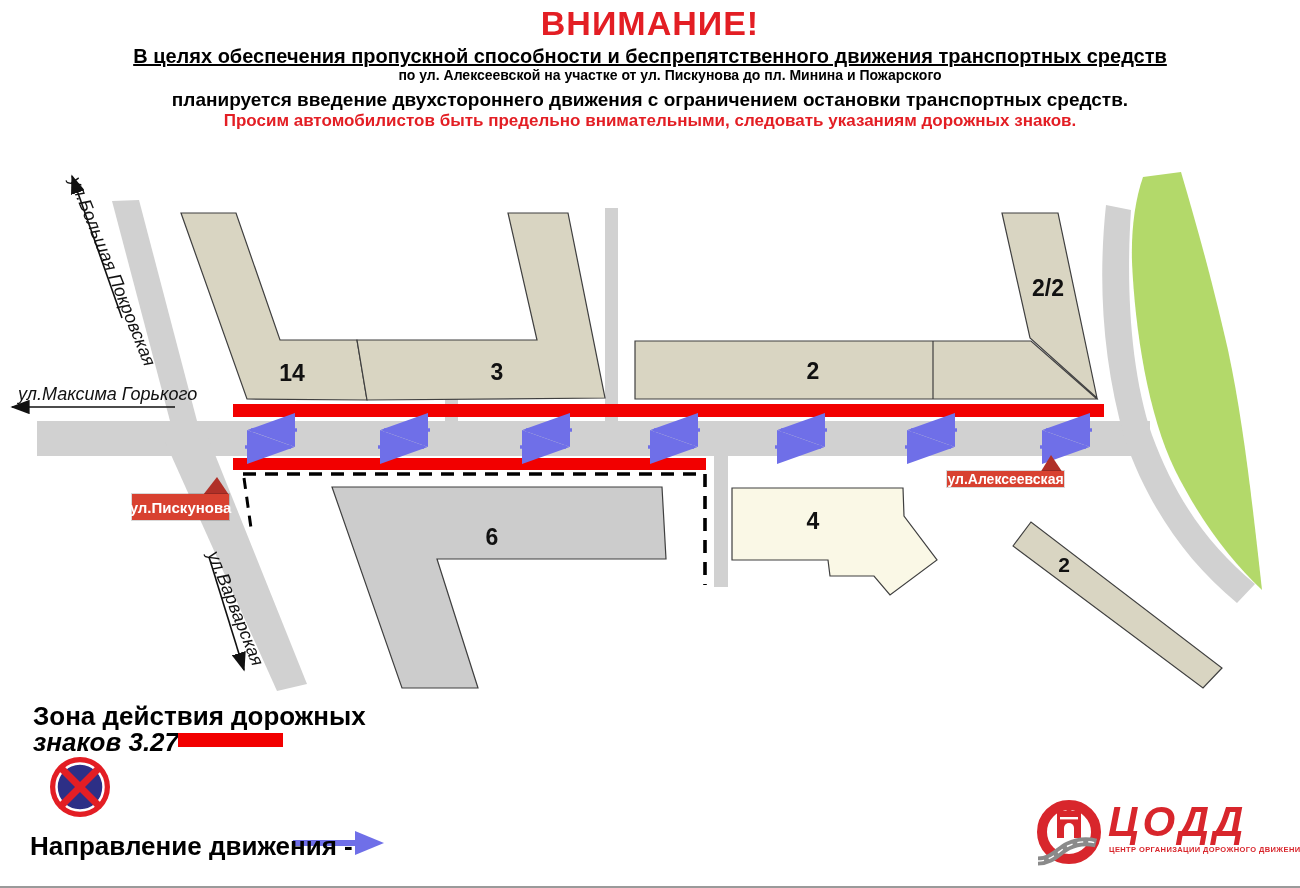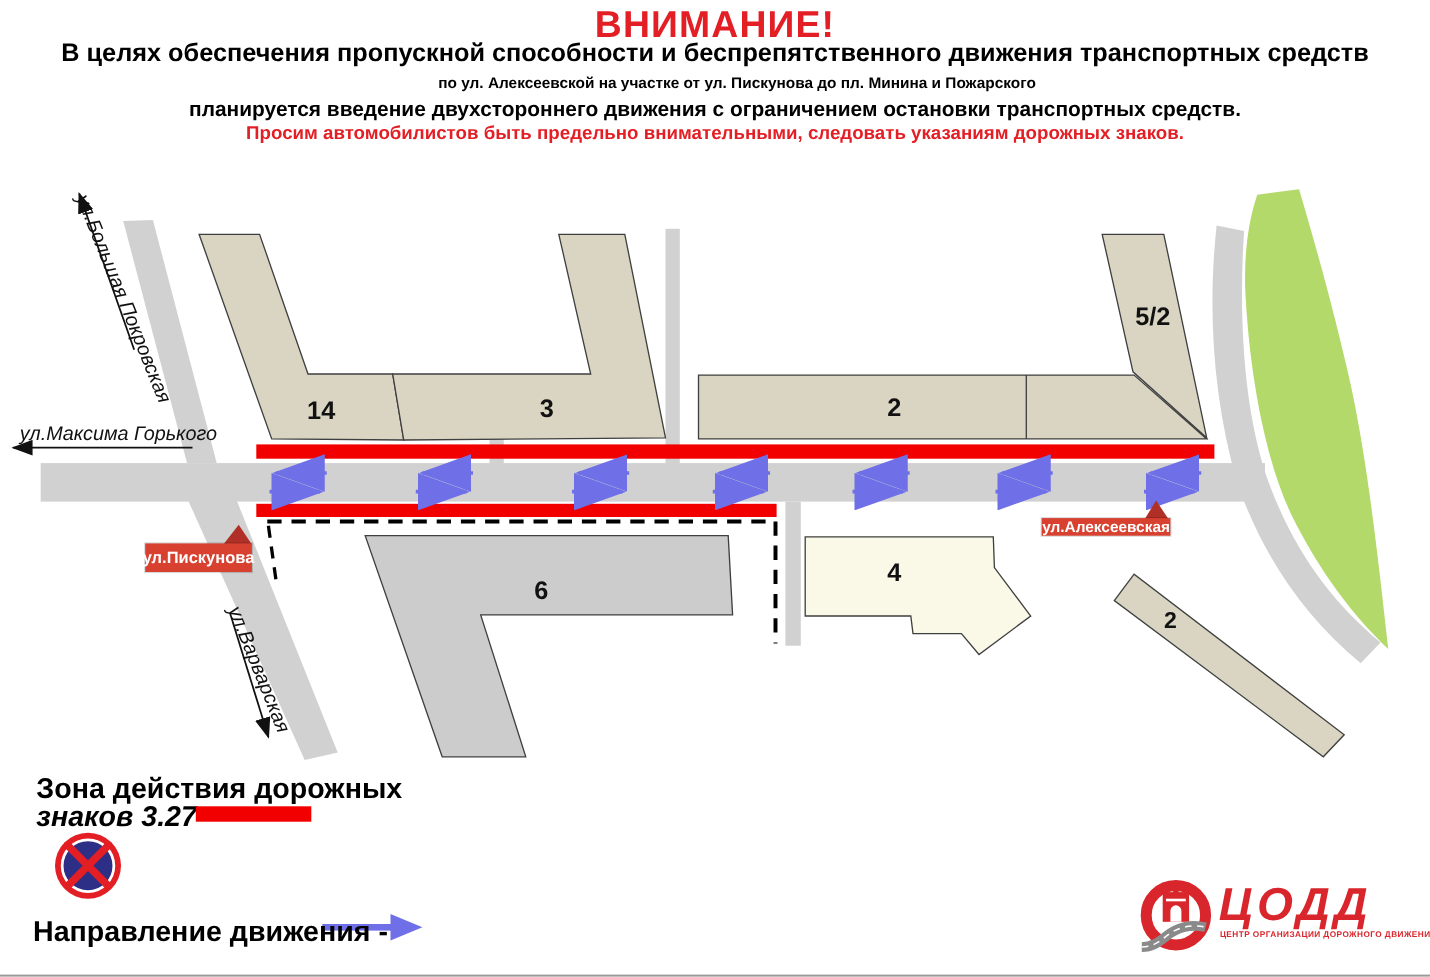--- a/index.html
+++ b/index.html
@@ -9,21 +9,21 @@
   }
   html,body{margin:0;padding:0;background:#ffffff;}
   #poster{
     position:relative; width:1300px; height:888px; background:#ffffff;
     font-family:"Liberation Sans", sans-serif; overflow:hidden;
     border-bottom:2px solid #9a9a9a; box-sizing:border-box;
   }
   .abs{position:absolute;}
   .hdr{width:1300px; text-align:center; font-weight:bold; color:var(--ink); white-space:nowrap;}
   .hdr-title{top:4px; font-size:34px; color:var(--accent-red); letter-spacing:1px;}
-  .hdr-l1{top:34px; font-size:23px;}
+  .hdr-l1{top:45px; font-size:20px;text-decoration:underline;}
   .hdr-l2{top:67px; font-size:14px;padding-left:20px;}
   .hdr-l3{top:89px; font-size:19px;}
   .hdr-warn{top:111px; font-size:17px; color:var(--accent-red);}
   svg{position:absolute; left:0; top:0;}
   .street-label{font-style:italic; color:#111; white-space:nowrap;}
   .rot{transform-origin:0 0; transform:rotate(68deg);}
   .bld-label{font-weight:bold; font-size:23px; color:#111; transform:translate(-50%,-50%); white-space:nowrap;}
   .sign-box{
     background:var(--label-box); color:#ffffff; font-weight:bold;
     display:flex; align-items:center; justify-content:center;
@@ -157,21 +157,21 @@
   <div class="abs street-label rot" style="left:222px; top:548px; font-size:18px;">ул.Варварская</div>
 
   <div class="abs sign-box" style="left:132px; top:494px; width:97px; height:26px; font-size:15px;">ул.Пискунова</div>
 
   <div class="abs sign-box" style="left:947px; top:471px; width:117px; height:16px; font-size:14px;">ул.Алексеевская</div>
 
 
   <div class="abs bld-label" style="left:292px; top:373px;">14</div>
   <div class="abs bld-label" style="left:497px; top:372px;">3</div>
   <div class="abs bld-label" style="left:813px; top:371px;">2</div>
-  <div class="abs bld-label" style="left:1048px; top:288px;">5/2</div>
+  <div class="abs bld-label" style="left:1048px; top:288px;">2/2</div>
   <div class="abs bld-label" style="left:492px; top:537px;">6</div>
   <div class="abs bld-label" style="left:813px; top:521px;">4</div>
   <div class="abs bld-label" style="left:1064px; top:565px; font-size:21px;">2</div>
 
   <div class="abs legend-text" style="left:33px; top:701px;">Зона действия дорожных</div>
   <div class="abs legend-text" style="left:33px; top:727px;font-style:italic;">знаков 3.27  -</div>
   <div class="abs legend-redbar" style="left:178px; top:733px;"></div>
   <div class="abs logo-word" style="left:1108px; top:798px;">ЦОДД</div>
 
   <div class="abs legend-text" style="left:30px; top:831px;">Направление движения -</div>

